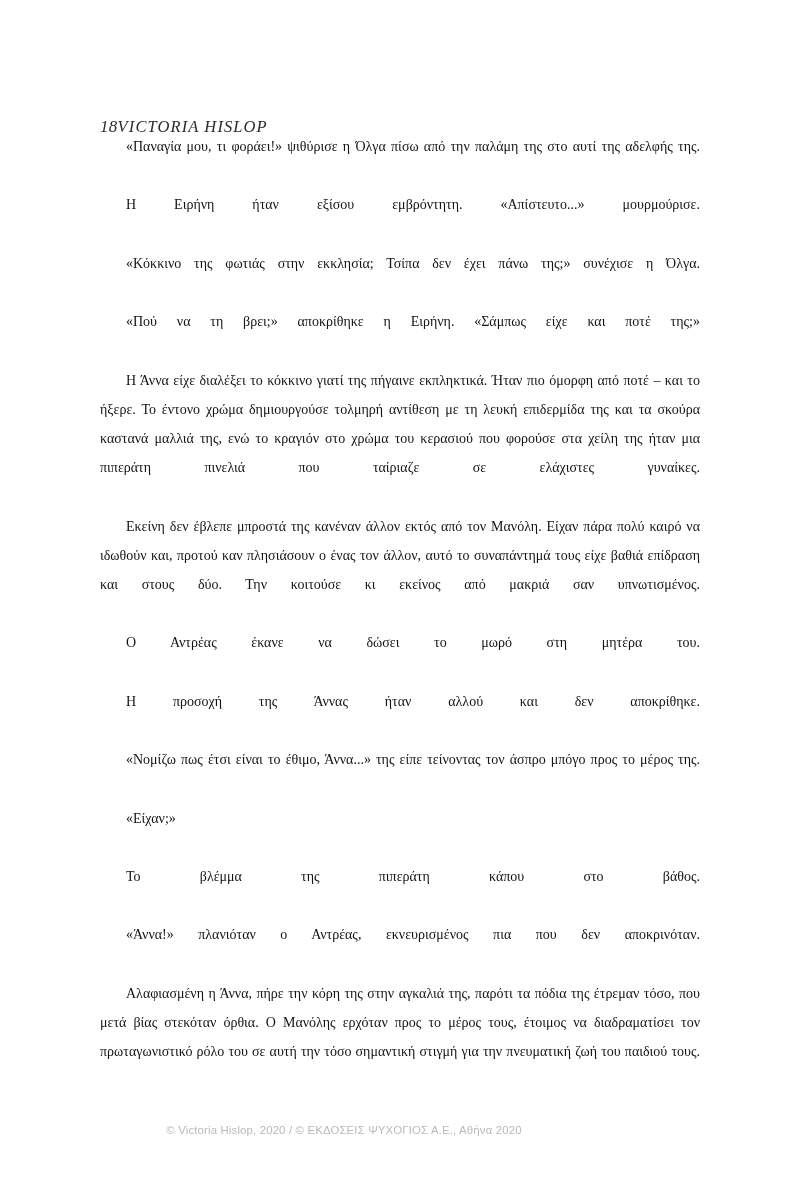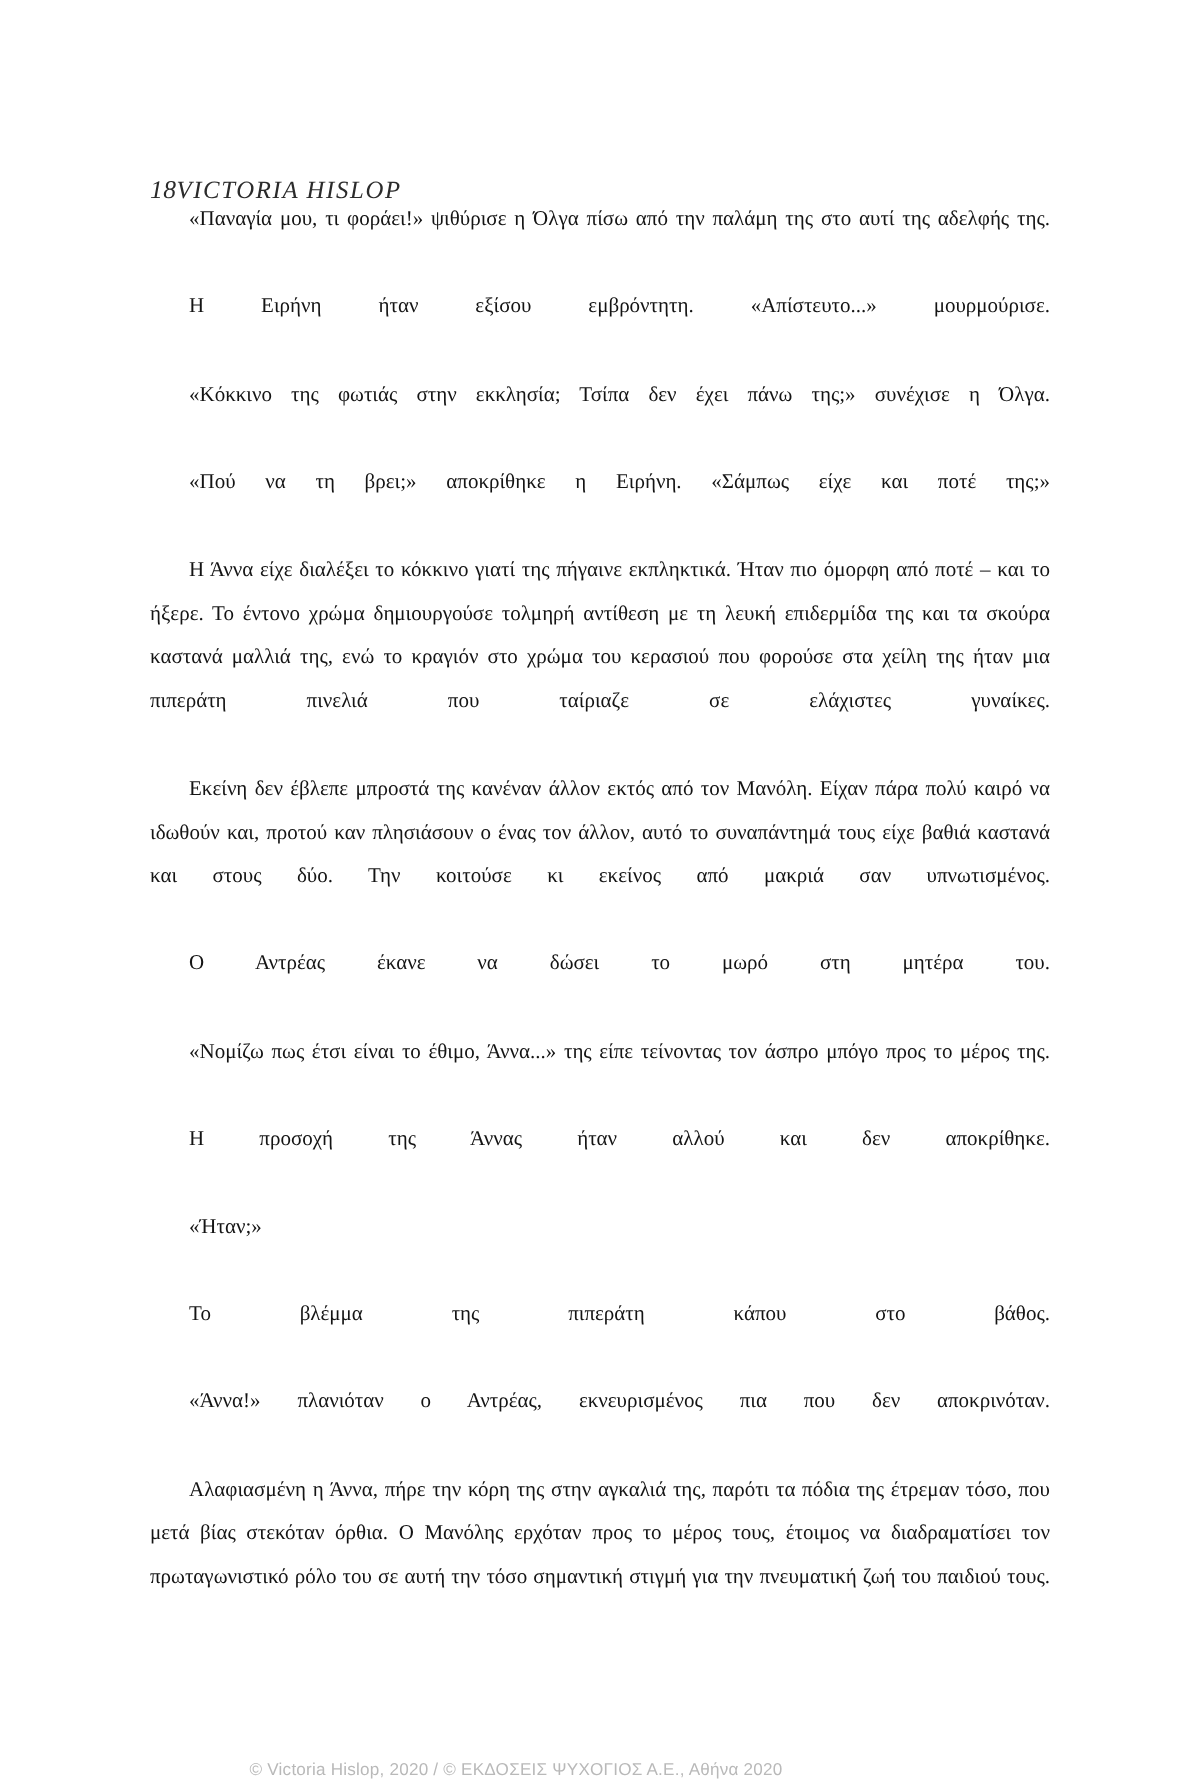--- a/index.html
+++ b/index.html
@@ -74,21 +74,21 @@
   .textblock p::after {
     content: "";
     display: inline-block;
     width: 100%;
   }
 
   
   .footer {
     position: absolute;
     left: 0;
-    top: 1170px;
+    top: 1120px;
     width: 688px;
     text-align: center;
   }
   .footer .copyright {
     font-family: "Liberation Sans", "DejaVu Sans", sans-serif;
     font-size: 11.4px;
     letter-spacing: 0.15px;
     color: #b9b9b9;
     white-space: nowrap;
   }
@@ -102,25 +102,25 @@
     <span class="folio">18</span>
     <span class="head-title">VICTORIA HISLOP</span>
   </div>
 
   <div class="textblock">
       <p>«Παναγία μου, τι φοράει!» ψιθύρισε η Όλγα πίσω από την παλάμη της στο αυτί της αδελφής της.</p>
       <p>Η Ειρήνη ήταν εξίσου εμβρόντητη. «Απίστευτο...» μουρμούρισε.</p>
       <p>«Κόκκινο της φωτιάς στην εκκλησία; Τσίπα δεν έχει πάνω της;» συνέχισε η Όλγα.</p>
       <p>«Πού να τη βρει;» αποκρίθηκε η Ειρήνη. «Σάμπως είχε και ποτέ της;»</p>
       <p>Η Άννα είχε διαλέξει το κόκκινο γιατί της πήγαινε εκπληκτικά. Ήταν πιο όμορφη από ποτέ – και το ήξερε. Το έντονο χρώμα δημιουργούσε τολμηρή αντίθεση με τη λευκή επιδερμίδα της και τα σκούρα καστανά μαλλιά της, ενώ το κραγιόν στο χρώμα του κερασιού που φορούσε στα χείλη της ήταν μια πιπεράτη πινελιά που ταίριαζε σε ελάχιστες γυναίκες.</p>
-      <p>Εκείνη δεν έβλεπε μπροστά της κανέναν άλλον εκτός από τον Μανόλη. Είχαν πάρα πολύ καιρό να ιδωθούν και, προτού καν πλησιάσουν ο ένας τον άλλον, αυτό το συναπάντημά τους είχε βαθιά καστανά και στους δύο. Την κοιτούσε κι εκείνος από μακριά σαν υπνωτισμένος.</p>
+      <p>Εκείνη δεν έβλεπε μπροστά της κανέναν άλλον εκτός από τον Μανόλη. Είχαν πάρα πολύ καιρό να ιδωθούν και, προτού καν πλησιάσουν ο ένας τον άλλον, αυτό το συναπάντημά τους είχε βαθιά επίδραση και στους δύο. Την κοιτούσε κι εκείνος από μακριά σαν υπνωτισμένος.</p>
       <p>Ο Αντρέας έκανε να δώσει το μωρό στη μητέρα του.</p>
+      <p>Η προσοχή της Άννας ήταν αλλού και δεν αποκρίθηκε.</p>
       <p>«Νομίζω πως έτσι είναι το έθιμο, Άννα...» της είπε τείνοντας τον άσπρο μπόγο προς το μέρος της.</p>
-      <p>Η προσοχή της Άννας ήταν αλλού και δεν αποκρίθηκε.</p>
-      <p>«Ήταν;»</p>
+      <p>«Είχαν;»</p>
       <p>Το βλέμμα της πιπεράτη κάπου στο βάθος.</p>
       <p>«Άννα!» πλανιόταν ο Αντρέας, εκνευρισμένος πια που δεν αποκρινόταν.</p>
       <p>Αλαφιασμένη η Άννα, πήρε την κόρη της στην αγκαλιά της, παρότι τα πόδια της έτρεμαν τόσο, που μετά βίας στεκόταν όρθια. Ο Μανόλης ερχόταν προς το μέρος τους, έτοιμος να διαδραματίσει τον πρωταγωνιστικό ρόλο του σε αυτή την τόσο σημαντική στιγμή για την πνευματική ζωή του παιδιού τους.</p>
     </div>
 
   <div class="footer">
     <span class="copyright">© Victoria Hislop, 2020 / © ΕΚΔΟΣΕΙΣ ΨΥΧΟΓΙΟΣ Α.Ε., Αθήνα 2020</span>
   </div>
 
 </div>

